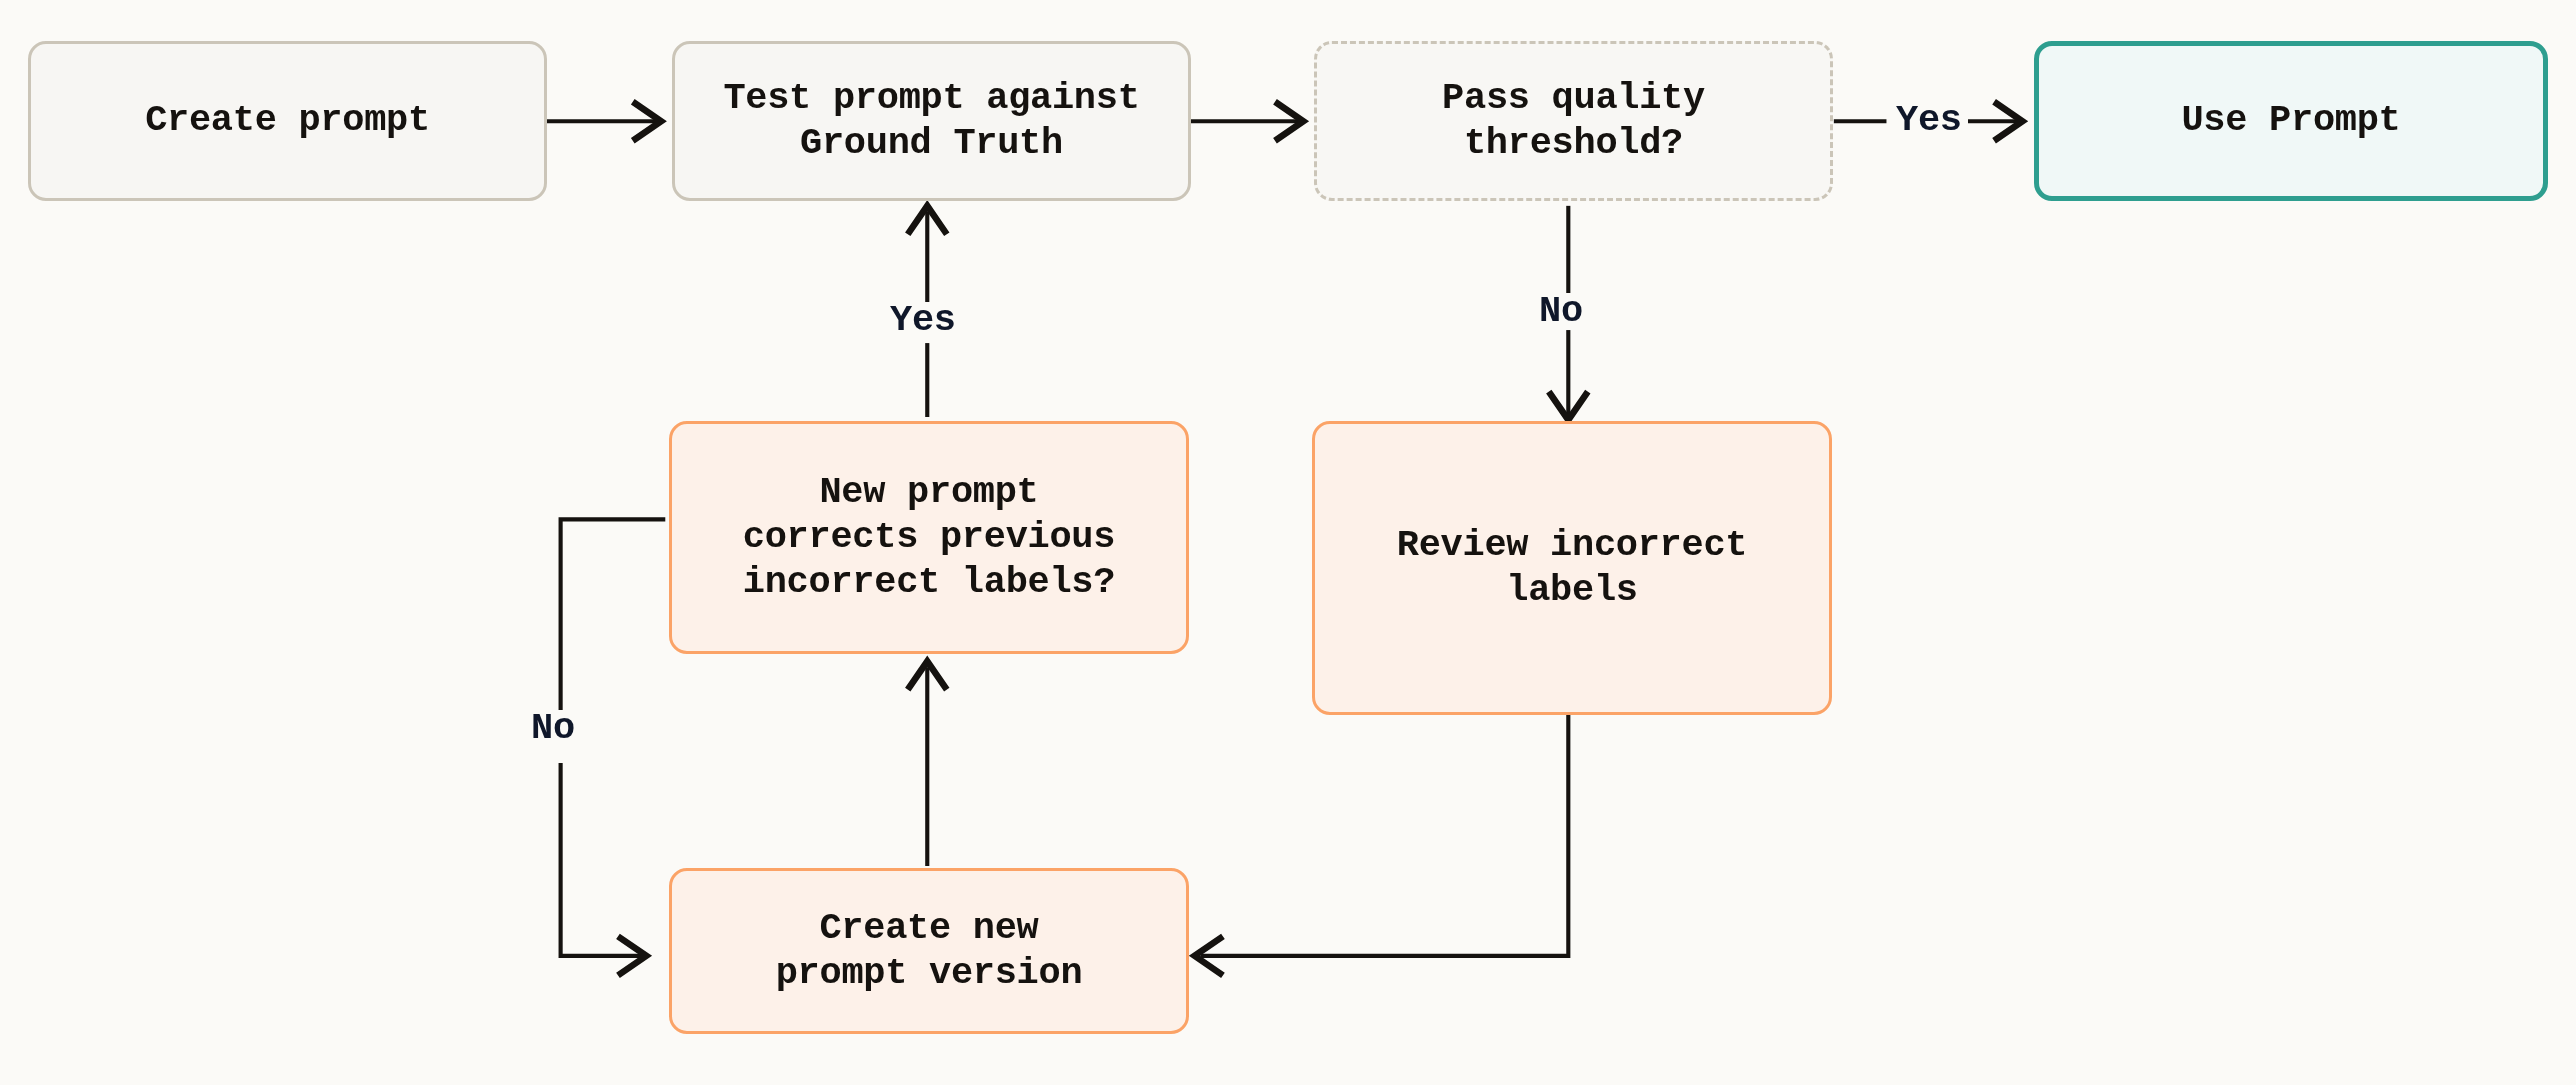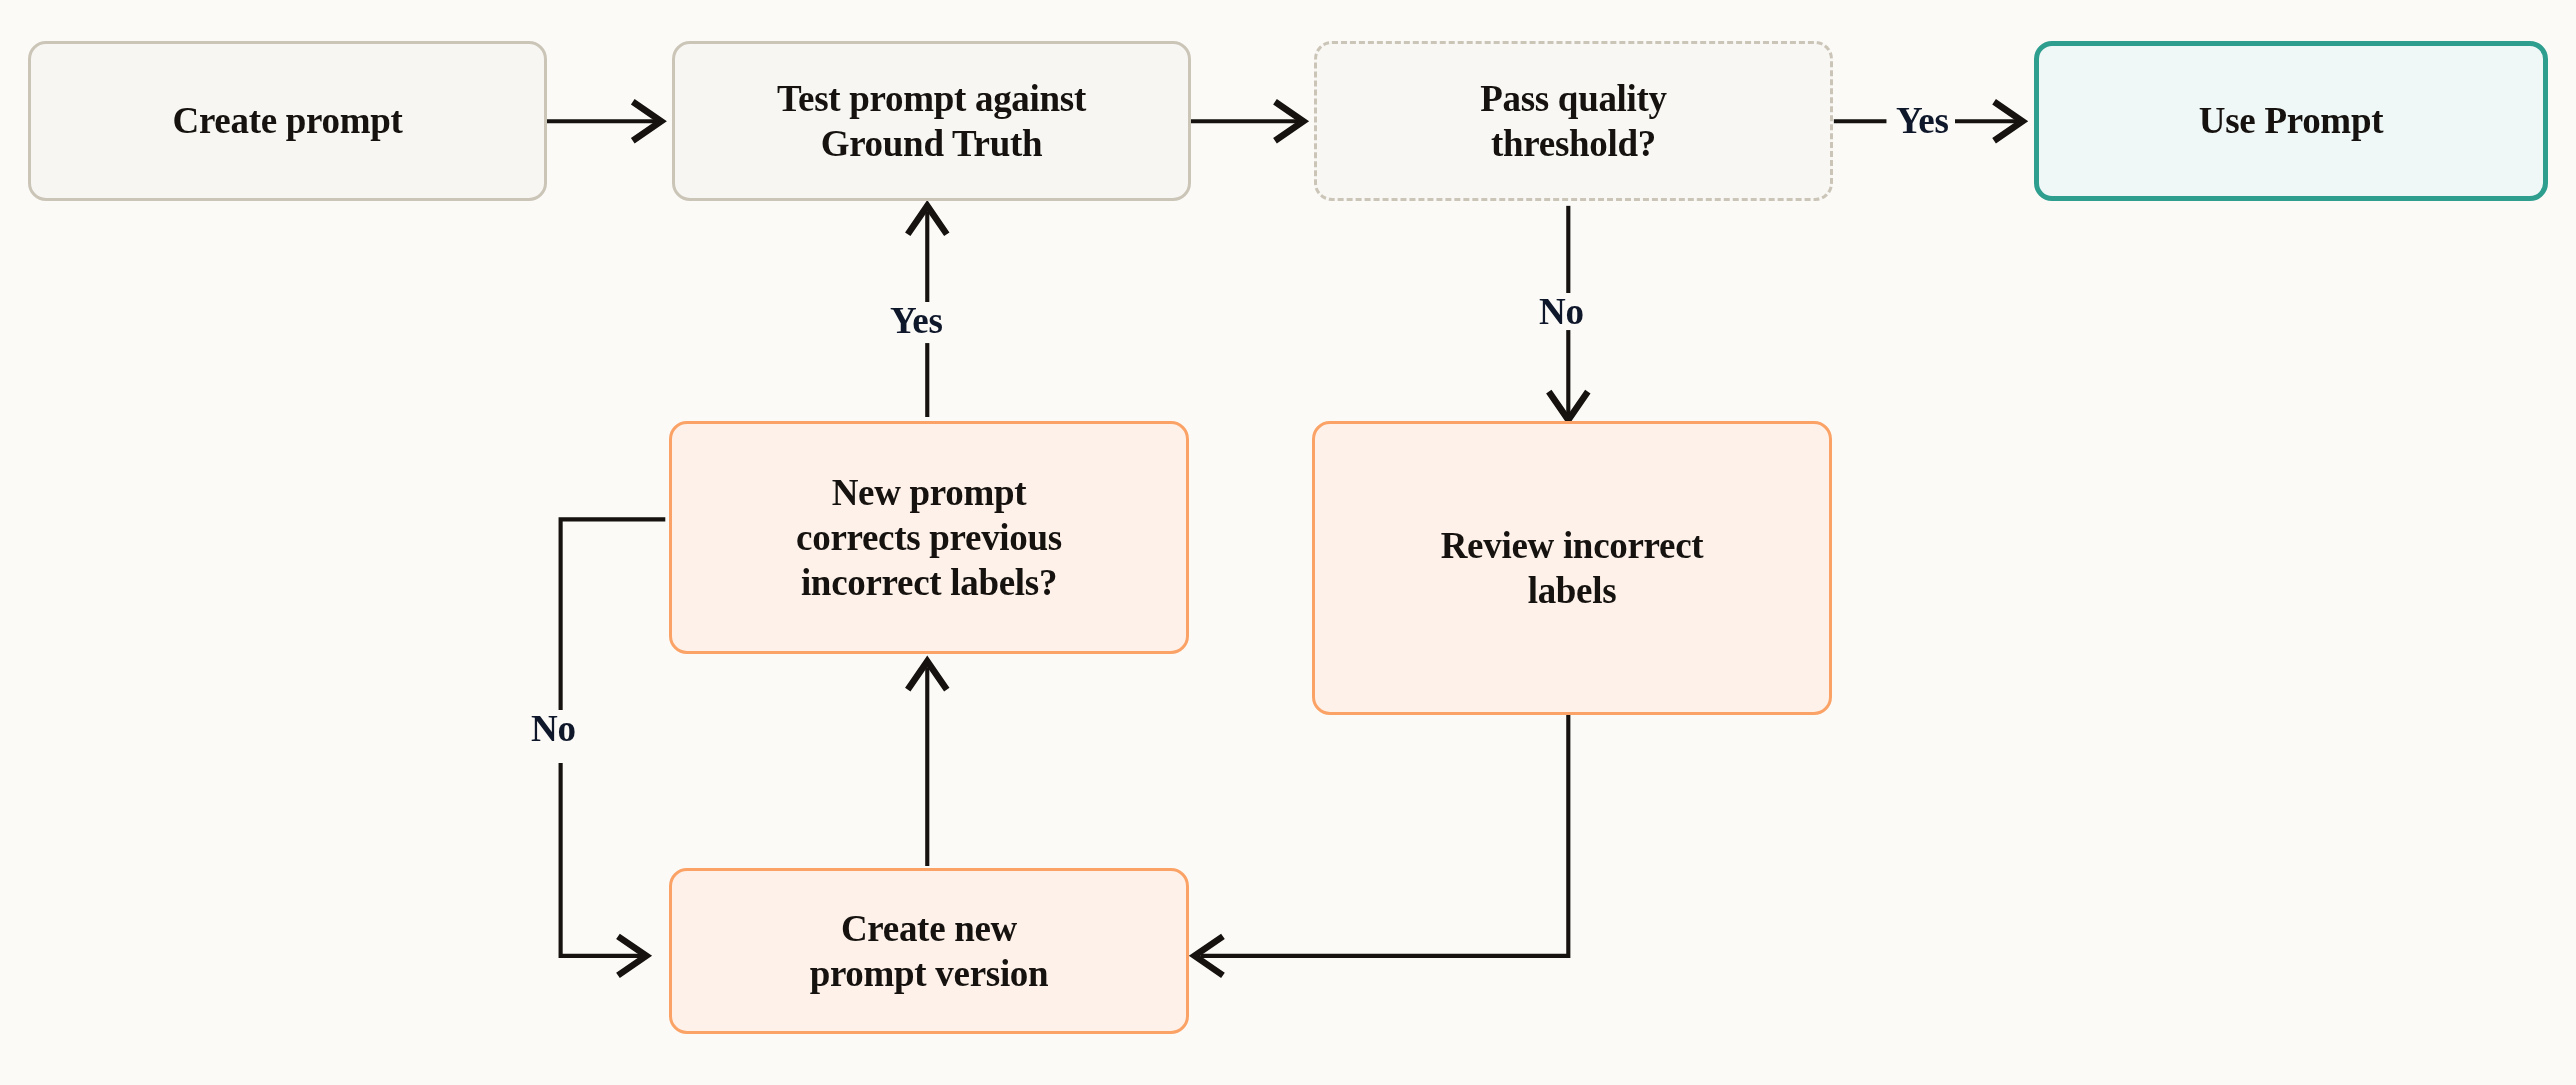--- a/index.html
+++ b/index.html
@@ -5,21 +5,21 @@
   html, body {
     margin: 0;
     padding: 0;
     background: #fbfaf7;
   }
   #canvas {
     position: relative;
     width: 2576px;
     height: 1086px;
     background: #fbfaf7;
-    font-family: Liberation Serif, serif;
+    font-family: Liberation Mono, monospace;
     overflow: hidden;
   }
   .node {
     position: absolute;
     box-sizing: border-box;
     display: flex;
     align-items: center;
     justify-content: center;
     text-align: center;
     border-radius: 18px;

